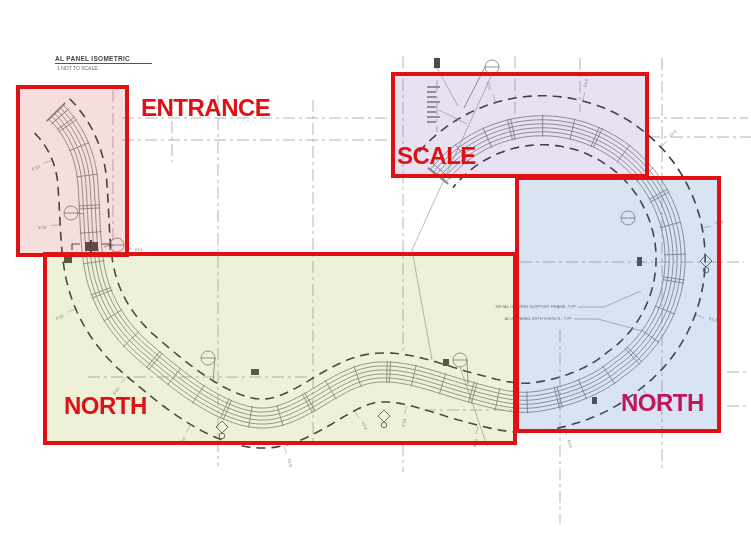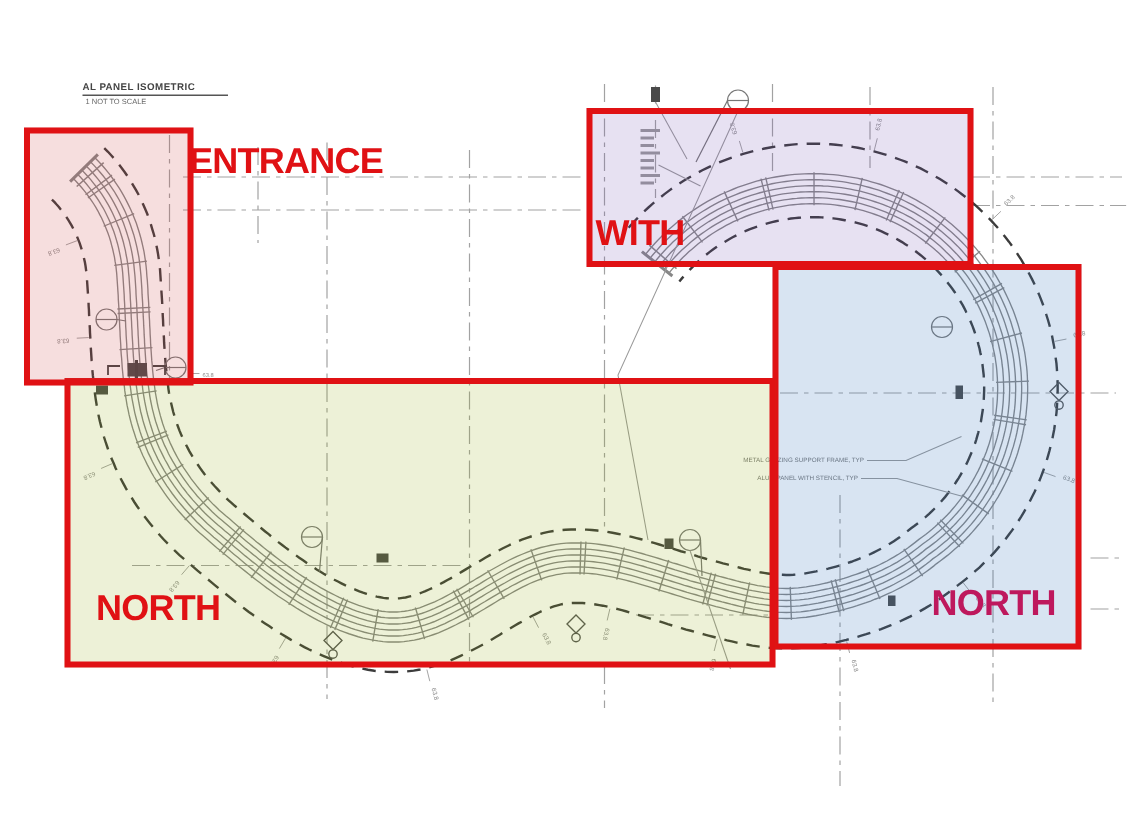--- a/index.html
+++ b/index.html
@@ -10,21 +10,21 @@
   .tb-title{font-size:6.5px;font-weight:bold;letter-spacing:.3px;border-bottom:1px solid #555;
             padding-bottom:1px;padding-right:22px;white-space:nowrap;}
   .tb-scale{font-size:5px;margin-top:1px;margin-left:2px;color:#666;white-space:nowrap;}
   .region-box{position:absolute;border:4px solid #e01114;box-sizing:border-box;}
   .region-label{position:absolute;font-weight:bold;font-size:24px;letter-spacing:-0.5px;
                 color:#e01114;white-space:nowrap;}
   #box-entrance{left:16px;top:85px;width:113px;height:172px;}
   #box-west{left:391px;top:72px;width:258px;height:106px;}
   #box-north{left:515px;top:176px;width:206px;height:257px;}
   #box-east{left:43px;top:252px;width:474px;height:193px;}
-  #lbl-entrance{left:126px;top:94px;}
+  #lbl-entrance{left:141px;top:94px;}
   #lbl-west{left:397px;top:142px;}
   #lbl-east{left:64px;top:392px;}
   #lbl-north{left:621px;top:389px;}
 </style>
 </head>
 <body>
 
 <div class="stage">
 
   <svg id="cad" width="751" height="542" viewBox="0 0 751 542">
@@ -228,17 +228,17 @@
     <div class="tb-title">AL PANEL ISOMETRIC</div>
     <div class="tb-scale">1   NOT TO SCALE</div>
   </div>
 
   <div class="region-box" id="box-west" style="background: rgba(110, 80, 180, 0.17); border-color: rgb(224, 17, 20);"></div>
   <div class="region-box" id="box-north" style="background: rgba(60, 120, 190, 0.2); border-color: rgb(224, 17, 20);"></div>
   <div class="region-box" id="box-east" style="background: rgba(150, 170, 20, 0.17); border-color: rgb(224, 17, 20);"></div>
   <div class="region-box" id="box-entrance" style="background: rgba(205, 70, 70, 0.18); border-color: rgb(224, 17, 20);"></div>
 
   <div class="region-label" id="lbl-entrance" style="color: rgb(224, 17, 20);">ENTRANCE</div>
-  <div class="region-label" id="lbl-west" style="color: rgb(224, 17, 20);">WITH</div>
+  <div class="region-label" id="lbl-west" style="color: rgb(224, 17, 20);">SCALE</div>
   <div class="region-label" id="lbl-east" style="color: rgb(224, 17, 20);">NORTH</div>
   <div class="region-label" id="lbl-north" style="color: #be185d;">NORTH</div>
 
 </div>
 
 </body></html>

